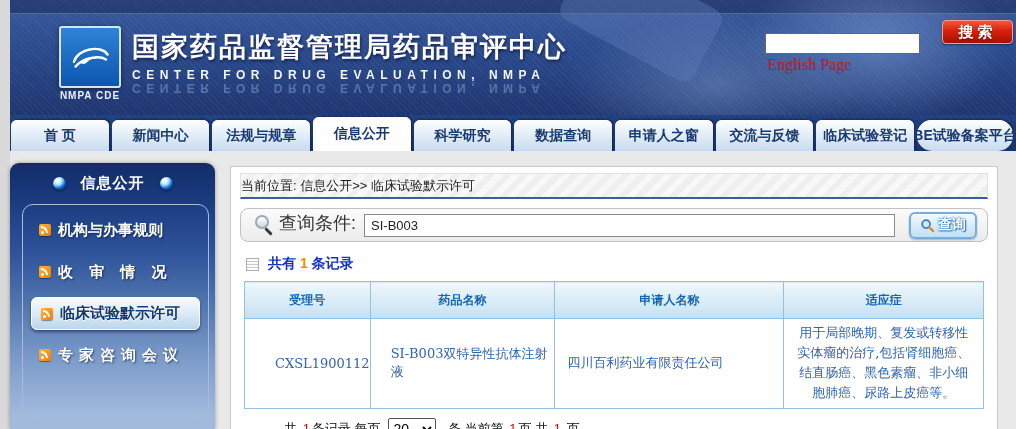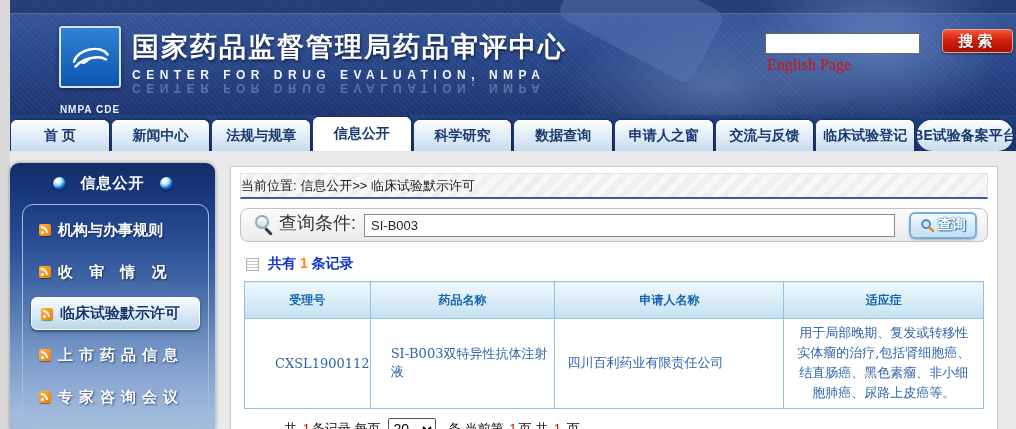--- a/index.html
+++ b/index.html
@@ -30,41 +30,41 @@
     transform:rotate(28deg); background:rgba(90,120,180,0.45); }
 
   .logo { position:absolute; left:45px; top:26px; width:70px; text-align:center; }
   .logo-box {
     width:62px; height:62px; margin:0 auto;
     background:linear-gradient(180deg,#2f83d6,#0c55ae);
     border:2px solid #d5e4f2; border-radius:3px;
     display:flex; align-items:center; justify-content:center;
     box-shadow:0 1px 4px rgba(0,0,0,0.5);
   }
-  .logo-caption { margin-top:16px; font-size:10px; font-weight:bold; color:#e9f0ff; letter-spacing:1px; }
+  .logo-caption { margin-top:2px; font-size:10px; font-weight:bold; color:#e9f0ff; letter-spacing:1px; }
 
   .titleblock { position:absolute; left:122px; top:29px; }
   .cn-title {
     font-size:27px; font-weight:bold; color:#ffffff; letter-spacing:2px;
     text-shadow:1px 2px 3px rgba(0,0,25,0.55); white-space:nowrap;
   }
   .en-subtitle {
     margin-top:3px; font-size:12px; font-weight:bold; letter-spacing:5.5px;
     color:#f2f6ff; white-space:nowrap;
   }
   .en-reflect {
     transform:scaleY(-1); opacity:0.32; color:#cfdaf2; margin-top:-1px;
     font-size:12px; font-weight:bold; letter-spacing:5.5px; white-space:nowrap;
   }
   .hsearch {
     position:absolute; left:755px; top:33px; width:155px; height:21px;
     border:1px solid #666; background:#fff; padding:0 4px; font-size:13px;
   }
   .hbtn {
-    position:absolute; right:3px; top:29px; width:71px; height:24px;
+    position:absolute; right:3px; top:20px; width:71px; height:24px;
     border:1px solid #f0a090; border-radius:4px;
     background:linear-gradient(180deg,#f4573a 0%,#d6210c 45%,#a80f04 100%);
     color:#fff; font-size:15px; font-weight:bold; letter-spacing:4px;
     display:flex; align-items:center; justify-content:center; cursor:pointer;
     text-shadow:0 1px 1px rgba(0,0,0,0.5); box-shadow:0 1px 2px rgba(0,0,0,0.45);
   }
   .english {
     position:absolute; left:757px; top:56px;
     font-family:"Liberation Serif","DejaVu Serif",serif;
     font-size:16px; color:#cc1111; cursor:pointer; white-space:nowrap;
@@ -262,24 +262,20 @@
           <span class="rss"></span>
           <span>机构与办事规则</span>
         </div>
         <div class="sb-item spread">
           <span class="rss"></span>
           <span>收 审 情 况</span>
         </div>
         <div class="sb-item active">
           <span class="rss"></span>
           <span>临床试验默示许可</span>
-        </div>
-        <div class="sb-item spread">
-          <span class="rss"></span>
-          <span>上市药品信息</span>
         </div>
         <div class="sb-item spread">
           <span class="rss"></span>
           <span>专家咨询会议</span>
         </div>
       </div>
     </div>
 
     <div class="content">
       <div class="breadcrumb">当前位置: 信息公开&gt;&gt; 临床试验默示许可</div>

